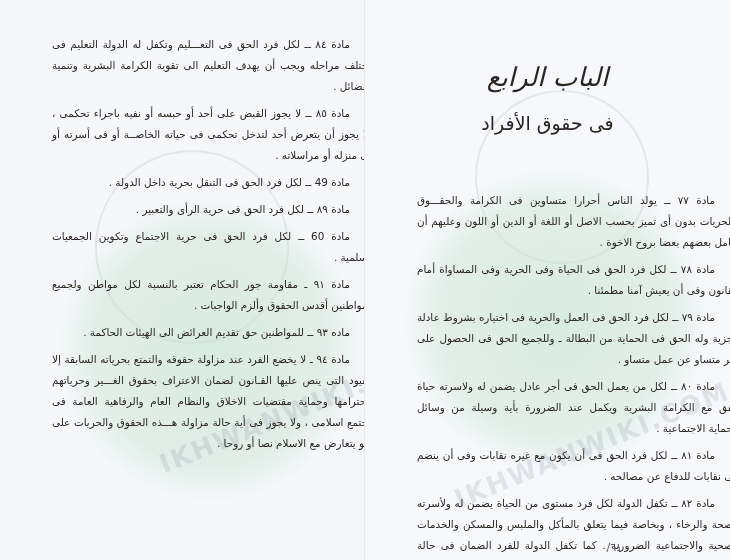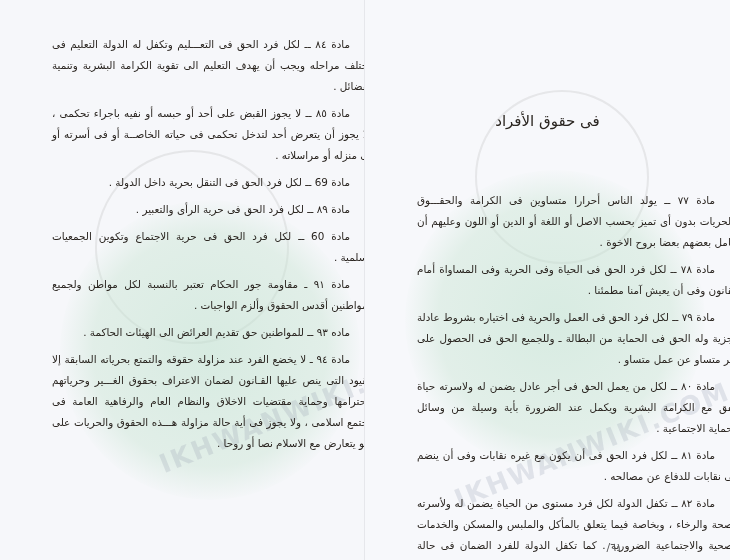--- a/index.html
+++ b/index.html
@@ -37,54 +37,55 @@
   .left .text { left:22px; width:322px; top:34px; }
   .right .text { left:22px; width:322px; top:190px; }
   .para { margin:0; text-indent:24px; }
   .para.gap { margin-top:6px; }
   .title {
     position:absolute; left:0; right:0; top:62px; text-align:center;
     font-family:"DejaVu Serif", serif; font-size:26px; font-style:italic; color:#2a2520;
   }
   .subtitle {
     position:absolute; left:0; right:0; top:112px; text-align:center;
-    font-family:"DejaVu Sans", sans-serif; font-size:15px; color:#2a2520;
+    font-family:"DejaVu Sans", sans-serif; font-size:19px; color:#2a2520;
   }
   .pagenum {
     position:absolute; bottom:6px; right:108px; font-size:11px; color:#555;
   }
 </style>
 </head>
 <body>
 
 <div class="spread">
 
   <div class="page left">
     <div class="wm-outline" style="left:95px; top:150px; width:190px; height:190px;"></div>
     <div class="wm" style="left:60px; top:200px; width:300px; height:300px;"></div>
     <div class="wm-text" style="left:150px; top:395px;">IKHWANWIKI.COM</div>
 
     <div class="text">
       <p class="para">مادة ٨٤ ــ لكل فرد الحق فى التعـــليم وتكفل له الدولة التعليم فى مختلف مراحله ويجب أن يهدف التعليم الى تقوية الكرامة البشرية وتنمية الفضائل .</p>
       <p class="para gap">مادة ٨٥ ــ لا يجوز القبض على أحد أو حبسه أو نفيه باجراء تحكمى ، ولا يجوز أن يتعرض أحد لتدخل تحكمى فى حياته الخاصــة أو فى أسرته أو فى منزله أو مراسلاته .</p>
-      <p class="para gap">مادة 69 ــ لكل فرد الحق فى التنقل بحرية داخل الدولة .</p>
+      <p class="para gap">مادة 49 ــ لكل فرد الحق فى التنقل بحرية داخل الدولة .</p>
       <p class="para gap">مادة ٨٩ ــ لكل فرد الحق فى حرية الرأى والتعبير .</p>
       <p class="para gap">مادة 60 ــ لكل فرد الحق فى حرية الاجتماع وتكوين الجمعيات السلمية .</p>
       <p class="para gap">مادة ٩١ ـ مقاومة جور الحكام تعتبر بالنسبة لكل مواطن ولجميع المواطنين أقدس الحقوق وألزم الواجبات .</p>
       <p class="para gap">ماده ٩٣ ــ للمواطنين حق تقديم العرائض الى الهيئات الحاكمة .</p>
       <p class="para gap">مادة ٩٤ ـ لا يخضع الفرد عند مزاولة حقوقه والتمتع بحرياته السابقة إلا للقيود التى ينص عليها القـانون لضمان الاعتراف بحقوق الغـــير وحرياتهم واحترامها وحماية مقتضيات الاخلاق والنظام العام والرفاهية العامة فى مجتمع اسلامى ، ولا يجوز فى أية حالة مزاولة هـــذه الحقوق والحريات على نحو يتعارض مع الاسلام نصا أو روحا .</p>
 
     </div>
   </div>
 
   <div class="page right">
     <div class="wm-outline" style="left:110px; top:90px; width:170px; height:170px;"></div>
     <div class="wm" style="left:40px; top:170px; width:300px; height:300px;"></div>
     <div class="wm-text" style="left:80px; top:430px;">IKHWANWIKI.COM</div>
 
+    <div class="title">الباب الرابع</div>
     <div class="subtitle">فى حقوق الأفراد</div>
 
     <div class="text">
       <p class="para">مادة ٧٧ ــ يولد الناس أحرارا متساوين فى الكرامة والحقـــوق والحريات بدون أى تميز بحسب الاصل أو اللغة أو الدين أو اللون وعليهم أن يعامل بعضهم بعضا بروح الاخوة .</p>
       <p class="para gap">مادة ٧٨ ــ لكل فرد الحق فى الحياة وفى الحرية وفى المساواة أمام القانون وفى أن يعيش آمنا مطمئنا .</p>
       <p class="para gap">مادة ٧٩ ــ لكل فرد الحق فى العمل والحرية فى اختياره بشروط عادلة مجزية وله الحق فى الحماية من البطالة ـ وللجميع الحق فى الحصول على أجر متساو عن عمل متساو .</p>
       <p class="para gap">مادة ٨٠ ــ لكل من يعمل الحق فى أجر عادل يضمن له ولاسرته حياة تتفق مع الكرامة البشرية ويكمل عند الضرورة بأية وسيلة من وسائل الحماية الاجتماعية .</p>
       <p class="para gap">مادة ٨١ ــ لكل فرد الحق فى أن يكون مع غيره نقابات وفى أن ينضم الى نقابات للدفاع عن مصالحه .</p>
       <p class="para gap">مادة ٨٢ ــ تكفل الدولة لكل فرد مستوى من الحياة يضمن له ولأسرته الصحة والرخاء ، وبخاصة فيما يتعلق بالمأكل والملبس والمسكن والخدمات الصحية والاجتماعية الضرورية . كما تكفل الدولة للفرد الضمان فى حالة البطالة والمرض والعجز عن العمل والترمل والشيخوخة وفى الحالات الاخرى التى يفقد فيها وسائل كسب قوته نتيجة لظروف لا دخل لارادته فيها .</p>
 

